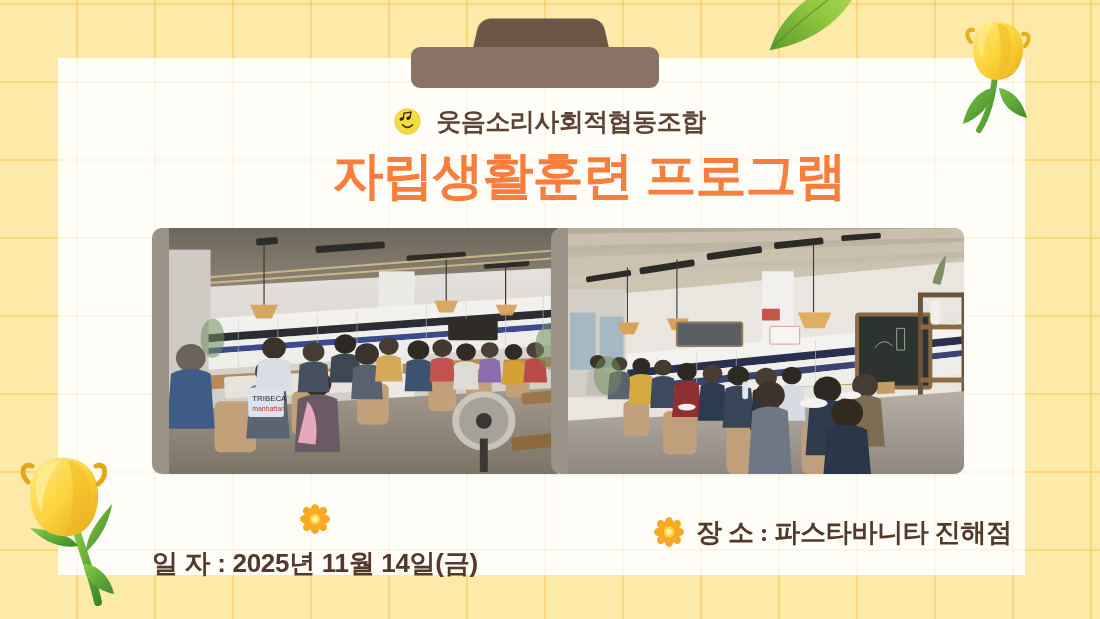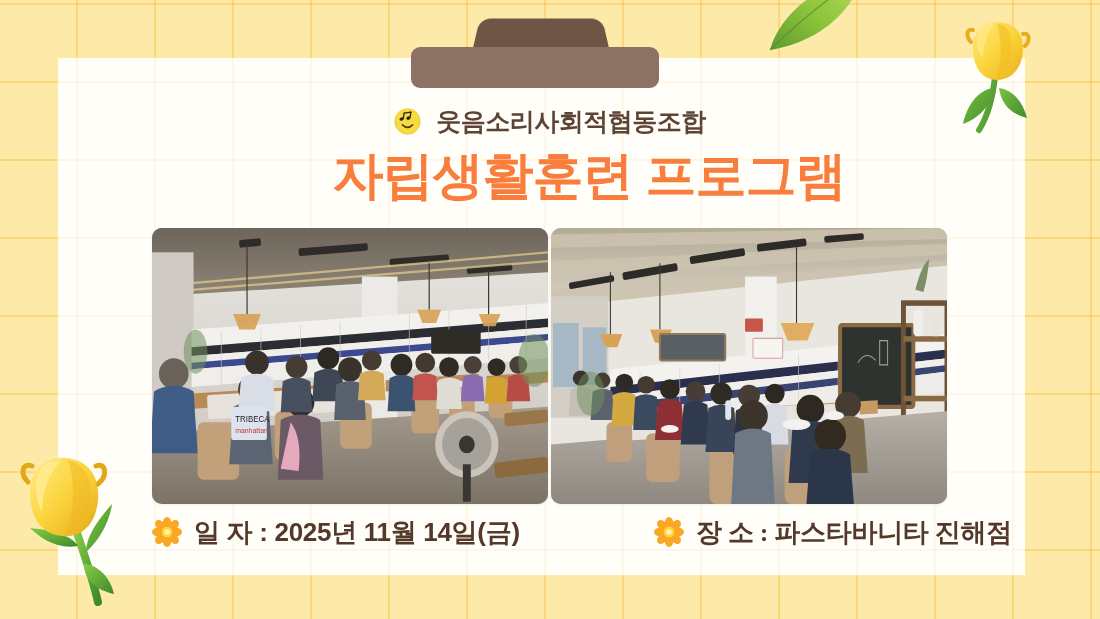--- a/index.html
+++ b/index.html
@@ -121,26 +121,27 @@
     z-index: 5;
     white-space: nowrap;
     padding-left: 39px;
   }
 
   
   .photo {
     position: absolute;
     top: 228px;
     width: 396px;
-    height: 276px;
+    height: 246px;
     border-radius: 10px;
     overflow: hidden;
     background: #9a9287;
     z-index: 5;
     box-shadow: 0 1px 3px rgba(0,0,0,0.07);
+    padding-left: 17px;
   }
   .photo-left  { left: 152px; }
   .photo-right { left: 551px; }
   .photo svg { display: block; width: 100%; height: 100%; }
 
   
   .info-row {
     position: absolute;
     left: 58px;
     top: 504px;
@@ -149,21 +150,21 @@
     z-index: 5;
   }
   .info-item {
     position: absolute;
     display: flex;
     align-items: center;
     gap: 12px;
     top: 0;
     height: 56px;
   }
-  .info-date  { left: 94px; }
+  .info-date  { left: 94px; flex-direction: column; }
   .info-place { left: 596px; font-family: Liberation Serif, serif; }
   .flower-emoji {
     width: 30px;
     height: 30px;
     flex: 0 0 auto;
     display: block;
   }
   .info-text {
     font-size: 26px;
     font-weight: 700;

